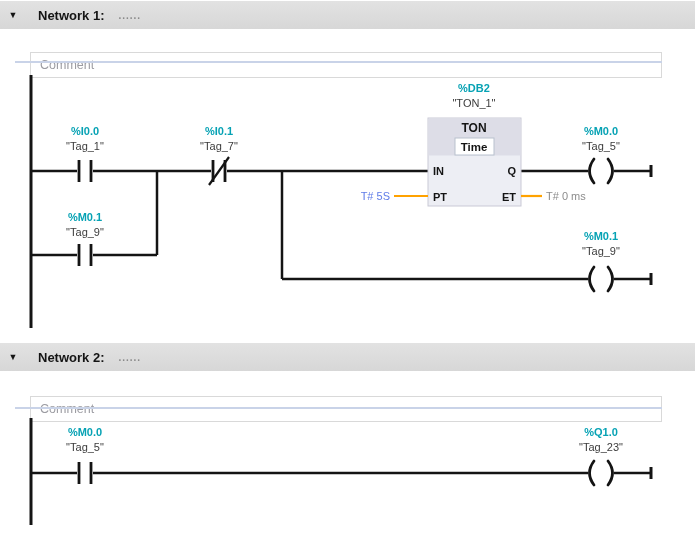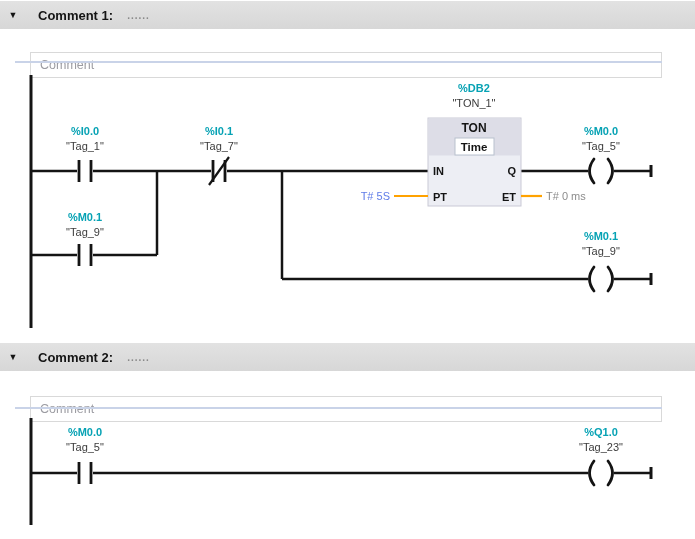--- a/index.html
+++ b/index.html
@@ -31,21 +31,21 @@
   .boxtitle { font-size:12px; font-weight:bold; fill:#141414; }
   .lit  { font-size:11px; }
 </style>
 </head>
 <body>
 
 <div class="stage">
 
   <div class="net-header" style="top:1px;">
     <span class="tri">▼</span>
-    <span class="net-title">Comment 1:</span>
+    <span class="net-title">Network 1:</span>
     <span class="net-dots">......</span>
   </div>
 
   <div class="comment-box" style="top:32px;">
     <input type="text" placeholder="Comment" style="">
   </div>
   <div class="separator" style="top:61px;"></div>
 
   <svg style="top:64px;" width="695" height="276" viewBox="0 0 695 276">
 
@@ -120,21 +120,21 @@
     <text x="85" y="157" text-anchor="middle" class="addr" fill="#06a2b4">%M0.1</text>
     <text x="85" y="172" text-anchor="middle" class="tag" fill="#3c3c3c">"Tag_9"</text>
     <text x="601" y="71" text-anchor="middle" class="addr" fill="#06a2b4">%M0.0</text>
     <text x="601" y="86" text-anchor="middle" class="tag" fill="#3c3c3c">"Tag_5"</text>
     <text x="601" y="176" text-anchor="middle" class="addr" fill="#06a2b4">%M0.1</text>
     <text x="601" y="191" text-anchor="middle" class="tag" fill="#3c3c3c">"Tag_9"</text>
   </svg>
 
   <div class="net-header" style="top:343px;">
     <span class="tri">▼</span>
-    <span class="net-title">Comment 2:</span>
+    <span class="net-title">Network 2:</span>
     <span class="net-dots">......</span>
   </div>
 
   <div class="comment-box" style="top:376px;">
     <input type="text" placeholder="Comment" style="">
   </div>
   <div class="separator" style="top:407px;"></div>
 
   <svg style="top:410px;" width="695" height="128" viewBox="0 0 695 128">
     <path d="M31,8 V115" stroke="#141414" stroke-width="3" fill="none"></path>

